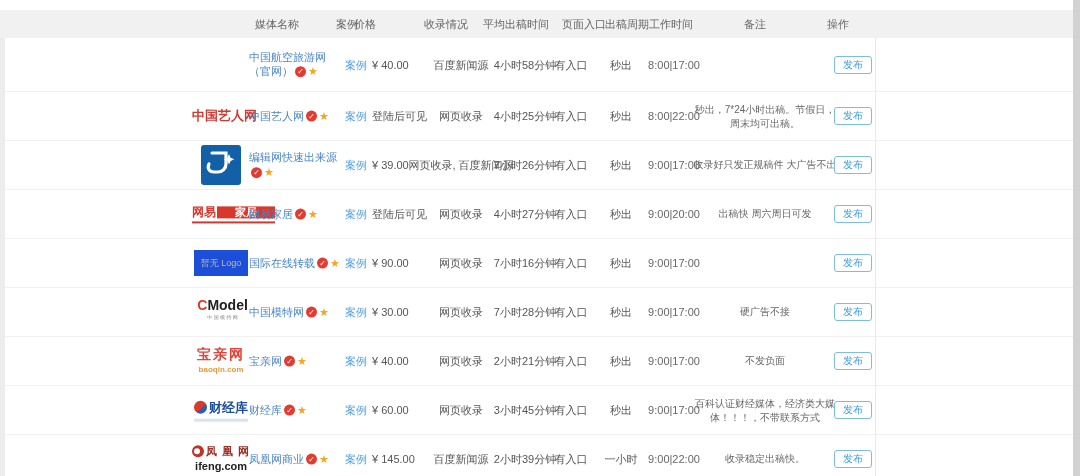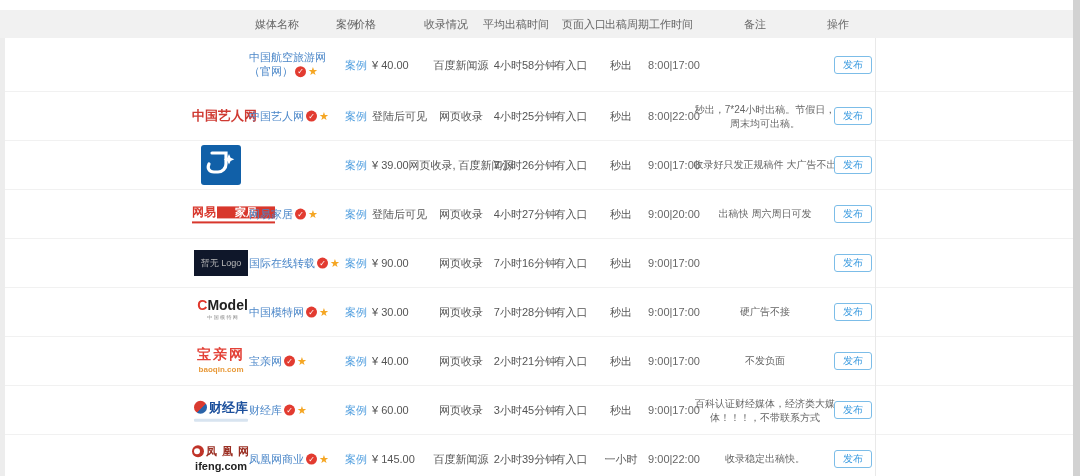--- a/index.html
+++ b/index.html
@@ -55,21 +55,21 @@
   .b4{width:5px;height:5px;background:#f0a0b8;left:27px;top:9px;}
   .cnair-main{font-size:10px;font-weight:bold;color:#123a7a;white-space:nowrap;}
   .cnair-sub{font-size:10px;color:#d0342c;white-space:nowrap;transform:scale(0.55);transform-origin:center top;}
 
   .logo-yiren{color:#cf3a32;font-weight:bold;font-size:13px;white-space:nowrap;}
 
   .logo-netease{display:inline-block;border-bottom:2px solid #d8372c;padding-bottom:1px;white-space:nowrap;}
   .ne-txt{color:#d8372c;font-weight:bold;font-size:12px;}
   .ne-box{background:#d8372c;color:#fff;font-weight:bold;font-size:11px;padding:0 18px;margin-left:1px;}
 
-  .logo-none{display:inline-block;background:#0f172a;color:#b9b9b9;font-size:9px;width:54px;height:26px;line-height:26px;text-align:center;}
+  .logo-none{display:inline-block;background:#1d4ed8;color:#b9b9b9;font-size:9px;width:54px;height:26px;line-height:26px;text-align:center;}
 
   .logo-cmodel{display:inline-block;}
   .cm-main{font-size:14px;font-weight:bold;color:#222;white-space:nowrap;}
   .cm-c{color:#e0372c;}
   .cm-sub{font-size:10px;color:#888;white-space:nowrap;transform:scale(0.5);transform-origin:center top;margin-top:-1px;}
 
   .logo-baoqin{display:inline-block;}
   .bq-main{color:#e34238;font-size:14px;font-weight:bold;letter-spacing:2px;white-space:nowrap;}
   .bq-sub{color:#e89a3a;font-weight:bold;font-size:10px;transform:scale(0.8);transform-origin:center top;white-space:nowrap;}
 
@@ -140,20 +140,21 @@
     </div>
 
     <div class="row">
       <div class="cell c-logo">
         <svg width="40" height="40" style="vertical-align:middle;">
           <rect width="40" height="40" rx="3" fill="#1160a8"></rect>
           <path d="M11 8h14v11a8 8 0 0 1-8 8h-4c-5 0-7-4-5-8" fill="none" stroke="#ffffff" stroke-width="3.2" stroke-linecap="round"></path>
           <path d="M28 9l1.6 3.7 3.7 1.6-3.7 1.6L28 19.6l-1.6-3.7-3.7-1.6 3.7-1.6z" fill="#ffffff"></path>
         </svg>
       </div>
+      <div class="cell c-name"><a class="name">编辑网快速出来源</a><span class="badge">✓</span><span class="star">★</span></div>
       <a class="cell c-case">案例</a>
       <div class="cell c-price">¥ 39.00</div>
       <div class="cell c-incl">网页收录, 百度新闻源</div>
       <div class="cell c-avg">7小时26分钟</div>
       <div class="cell c-entry">有入口</div>
       <div class="cell c-cycle">秒出</div>
       <div class="cell c-hours">9:00|17:00</div>
       <div class="cell c-notes">收录好只发正规稿件 大广告不出</div>
       <div class="cell c-action"><button class="pub">发布</button></div>
     </div>

